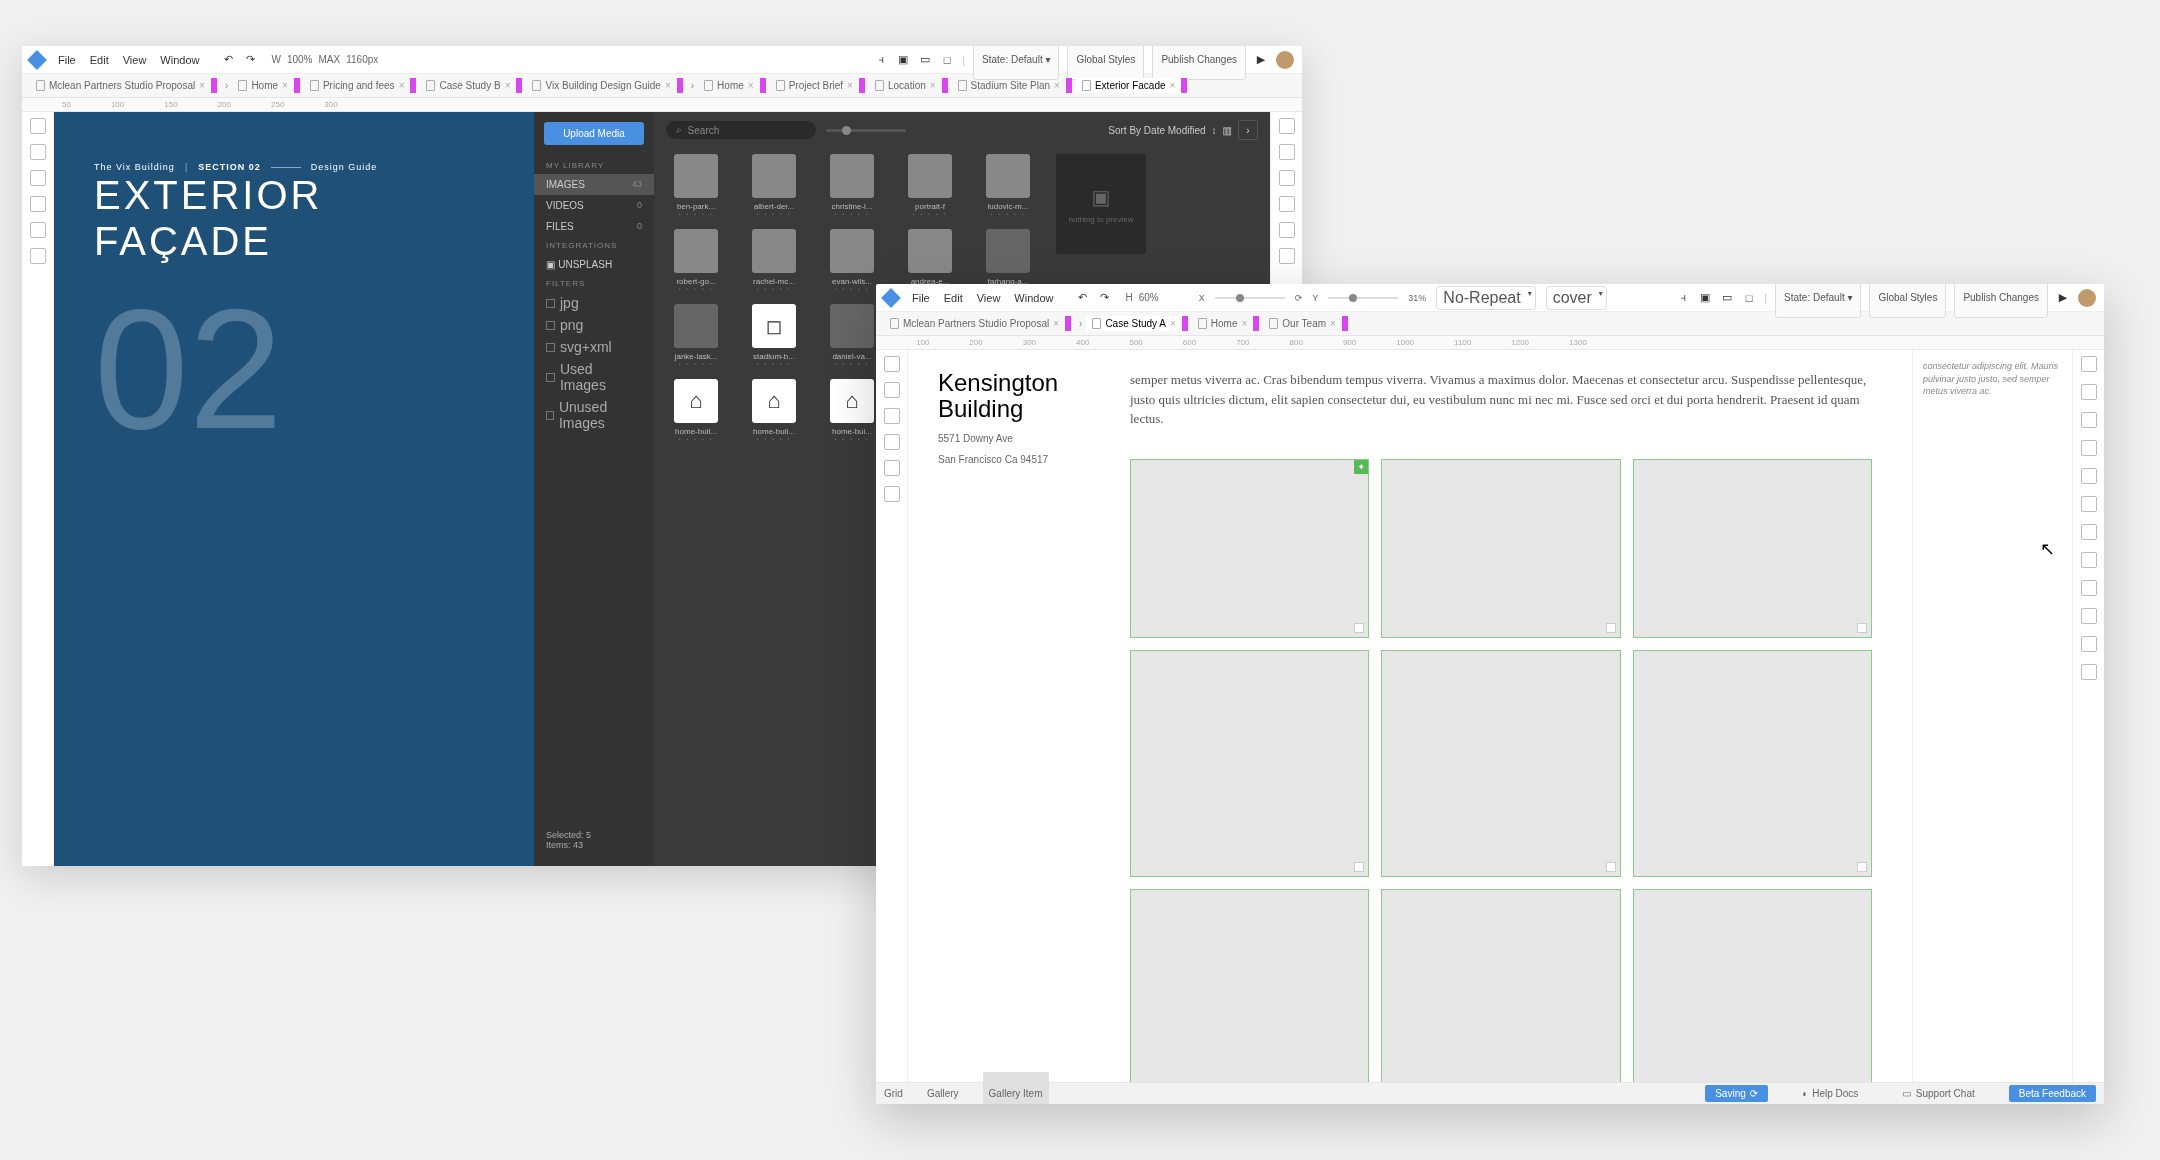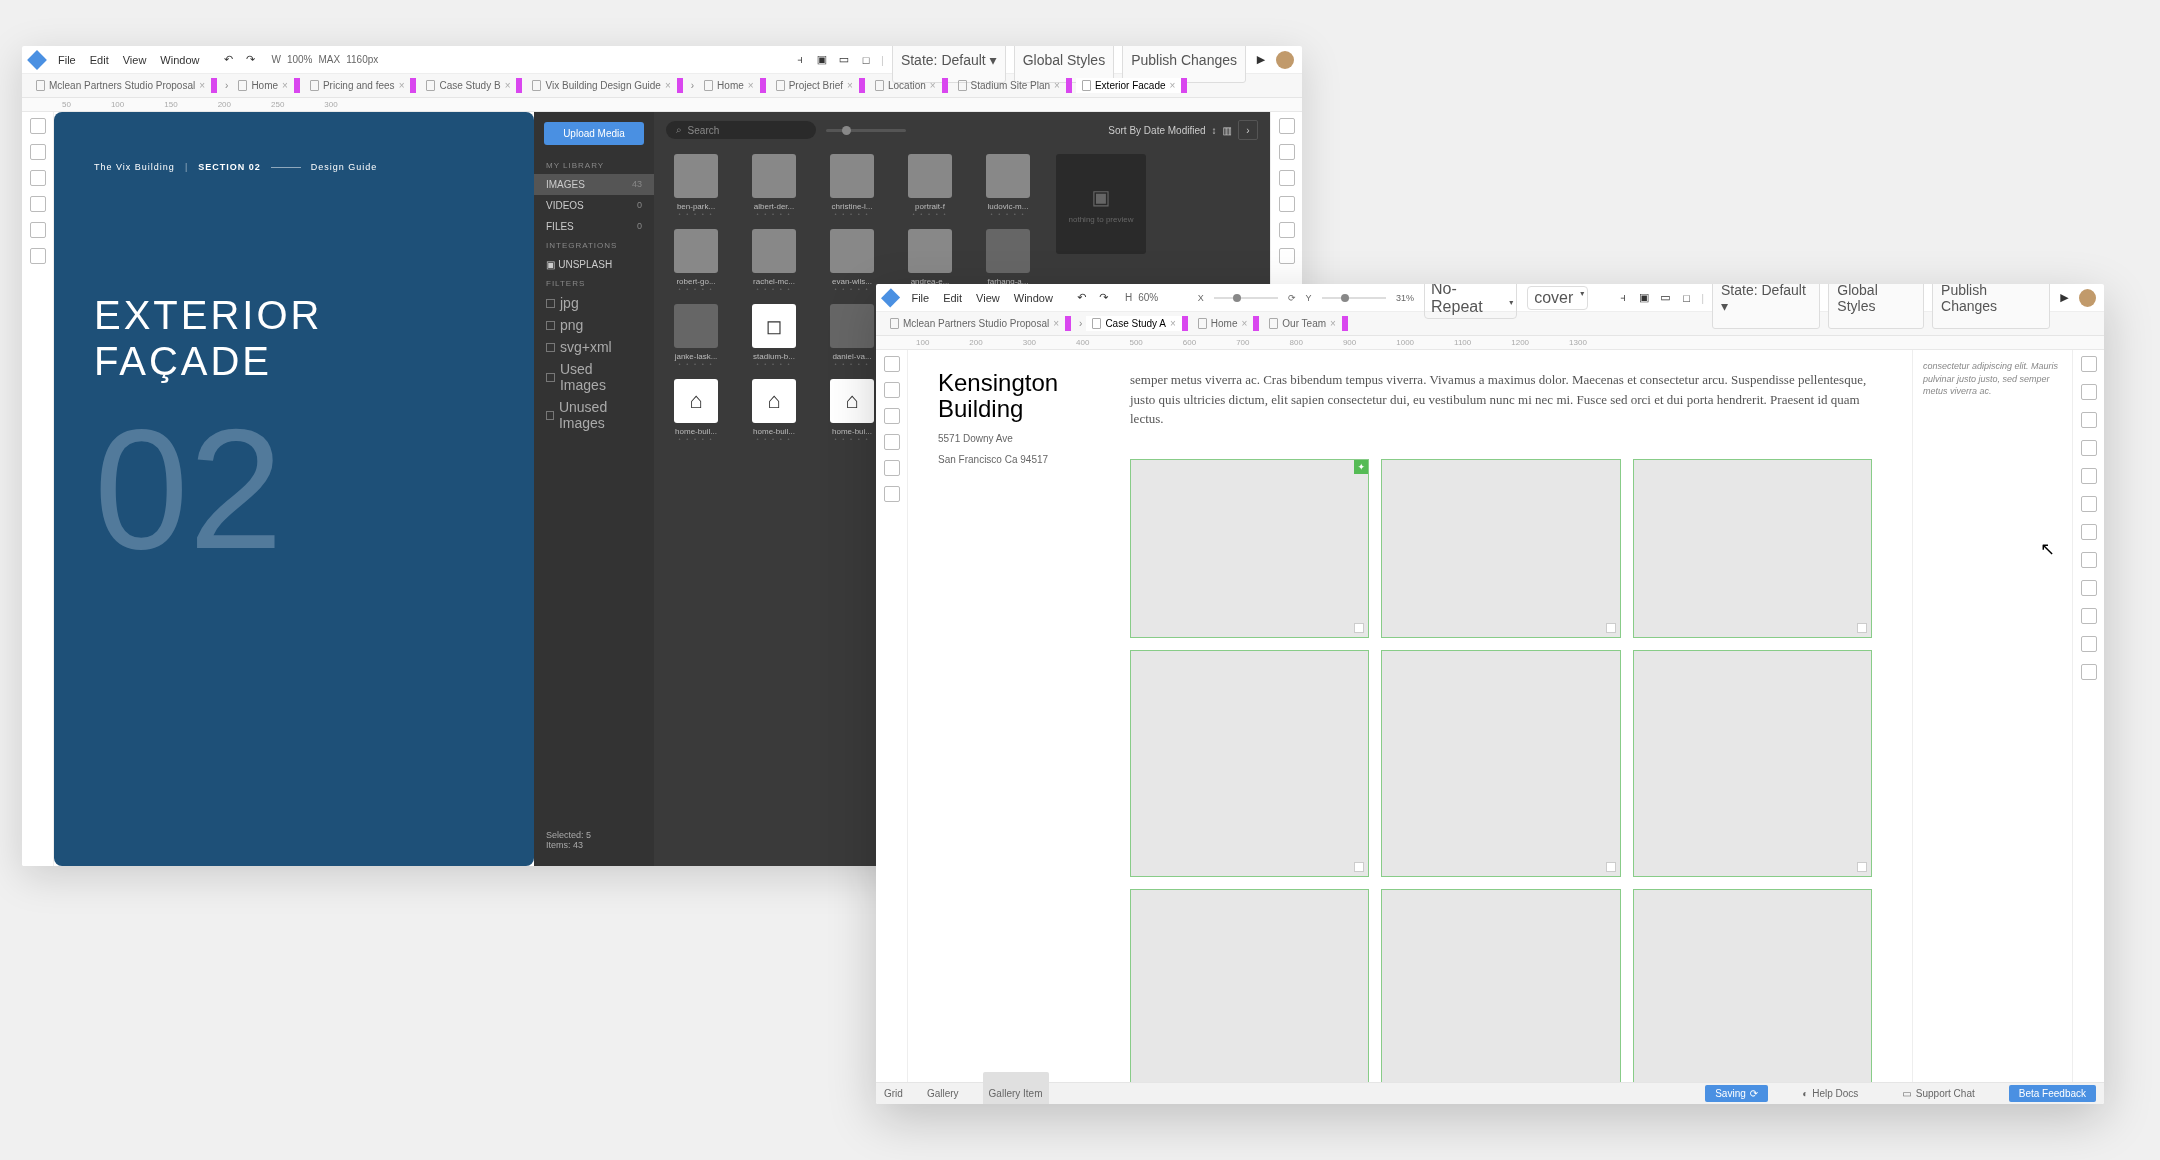--- a/index.html
+++ b/index.html
@@ -9,45 +9,45 @@
 .window1 { position: absolute; left: 22px; top: 46px; width: 1280px; height: 820px; background: #fff; box-shadow: 0 10px 40px rgba(0,0,0,.15); border-radius: 2px; overflow: hidden; }
 
 
 .menubar { height: 28px; display: flex; align-items: center; padding: 0 8px; gap: 14px; font-size: 11px; color: #333; border-bottom: 1px solid #eee; }
 .menubar .logo { width: 14px; height: 14px; background: #4a90e2; transform: rotate(45deg); }
 .menubar .menu-item { cursor: pointer; }
 .menubar .undo-redo { display: flex; gap: 8px; margin-left: 8px; }
 .menubar .zoom { display: flex; gap: 6px; align-items: center; font-size: 10px; color: #666; }
 .menubar .spacer { flex: 1; }
 .menubar .right-group { display: flex; align-items: center; gap: 8px; }
-.right-btn { font-size: 14px; padding: 14px 8px; border: 1px solid #ddd; border-radius: 3px; background: #fafafa; cursor: pointer; color: #555; }
+.right-btn { font-size: 10px; padding: 14px 8px; border: 1px solid #ddd; border-radius: 3px; background: #fafafa; cursor: pointer; color: #555; }
 .avatar { width: 18px; height: 18px; border-radius: 50%; background: #c19a6b; }
 .icon-btn { width: 14px; height: 14px; display: inline-flex; align-items: center; justify-content: center; cursor: pointer; }
 
 
 .tabstrip { height: 24px; display: flex; align-items: center; padding: 0 8px; gap: 4px; font-size: 10px; background: #f7f7f7; border-bottom: 1px solid #e5e5e5; overflow: hidden; }
 .tab { display: flex; align-items: center; gap: 4px; padding: 2px 6px; border-right: 6px solid #d946ef; color: #666; white-space: nowrap; cursor: pointer; }
 .tab.active { background: #fff; color: #000; }
 .tab .close { font-size: 10px; color: #aaa; }
 .tab .docicon { width: 9px; height: 11px; border: 1px solid #aaa; border-radius: 1px; }
 .crumb { font-size: 10px; color: #888; margin-left: 4px; }
 
 
 .ruler { height: 14px; background: #fafafa; border-bottom: 1px solid #e8e8e8; font-size: 8px; color: #aaa; display: flex; align-items: center; padding-left: 40px; gap: 40px; }
 
 
 .w1-body { display: flex; height: calc(100% - 66px); }
 .left-toolbar { width: 32px; background: #fff; border-right: 1px solid #eee; display: flex; flex-direction: column; align-items: center; padding-top: 6px; gap: 10px; }
 .left-toolbar .tool { width: 16px; height: 16px; border: 1px solid #bbb; border-radius: 2px; cursor: pointer; }
 
 
-.canvas-left { width: 480px; background: #1e5078; color: #fff; padding: 50px 30px 18px 40px; position: relative; border-radius: 8px; }
+.canvas-left { width: 480px; background: #1e5078; color: #fff; padding: 50px 30px 18px 40px; position: relative; }
 .canvas-left .eyebrow { font-size: 9px; letter-spacing: 1px; display: flex; gap: 10px; align-items: center; }
 .canvas-left .eyebrow .line { width: 30px; height: 1px; background: rgba(255,255,255,.5); }
-.canvas-left h1 { font-size: 40px; font-weight: 300; letter-spacing: 3px; margin-top: 120px; line-height: 1.15; }
+.canvas-left h1 { font-size: 40px; font-weight: 300; letter-spacing: 3px; line-height: 1.15; }
 .canvas-left .bignum { font-size: 170px; font-weight: 200; color: #527a9b; margin-top: 20px; line-height: 1; }
 
 
 .mediapanel { flex: 1; background: #3a3a3a; color: #ccc; display: flex; min-width: 0; }
 .mp-sidebar { width: 120px; background: #333; padding: 10px 0; display: flex; flex-direction: column; }
 .mp-upload { margin: 0 10px 12px; background: #4a90e2; color: #fff; font-size: 10px; padding: 6px 8px; border-radius: 3px; text-align: center; cursor: pointer; }
 .mp-label { font-size: 8px; letter-spacing: 1px; color: #888; padding: 4px 12px; }
 .mp-item { display: flex; justify-content: space-between; font-size: 10px; padding: 5px 12px; cursor: pointer; }
 .mp-item.active { background: #555; }
 .mp-count { color: #888; font-size: 9px; }

